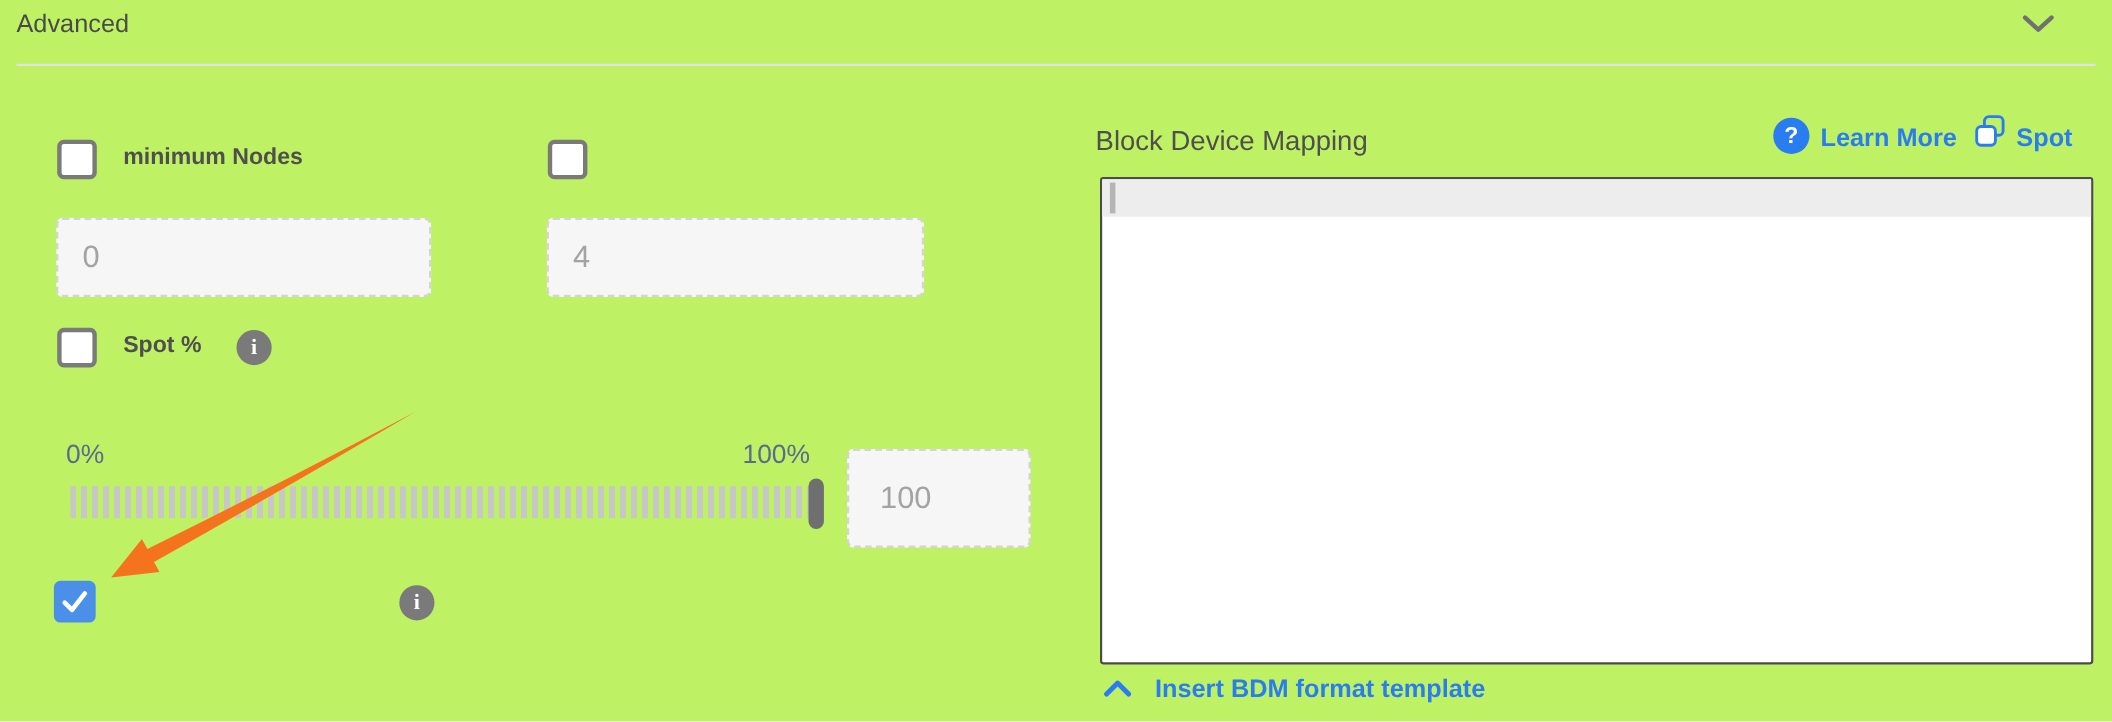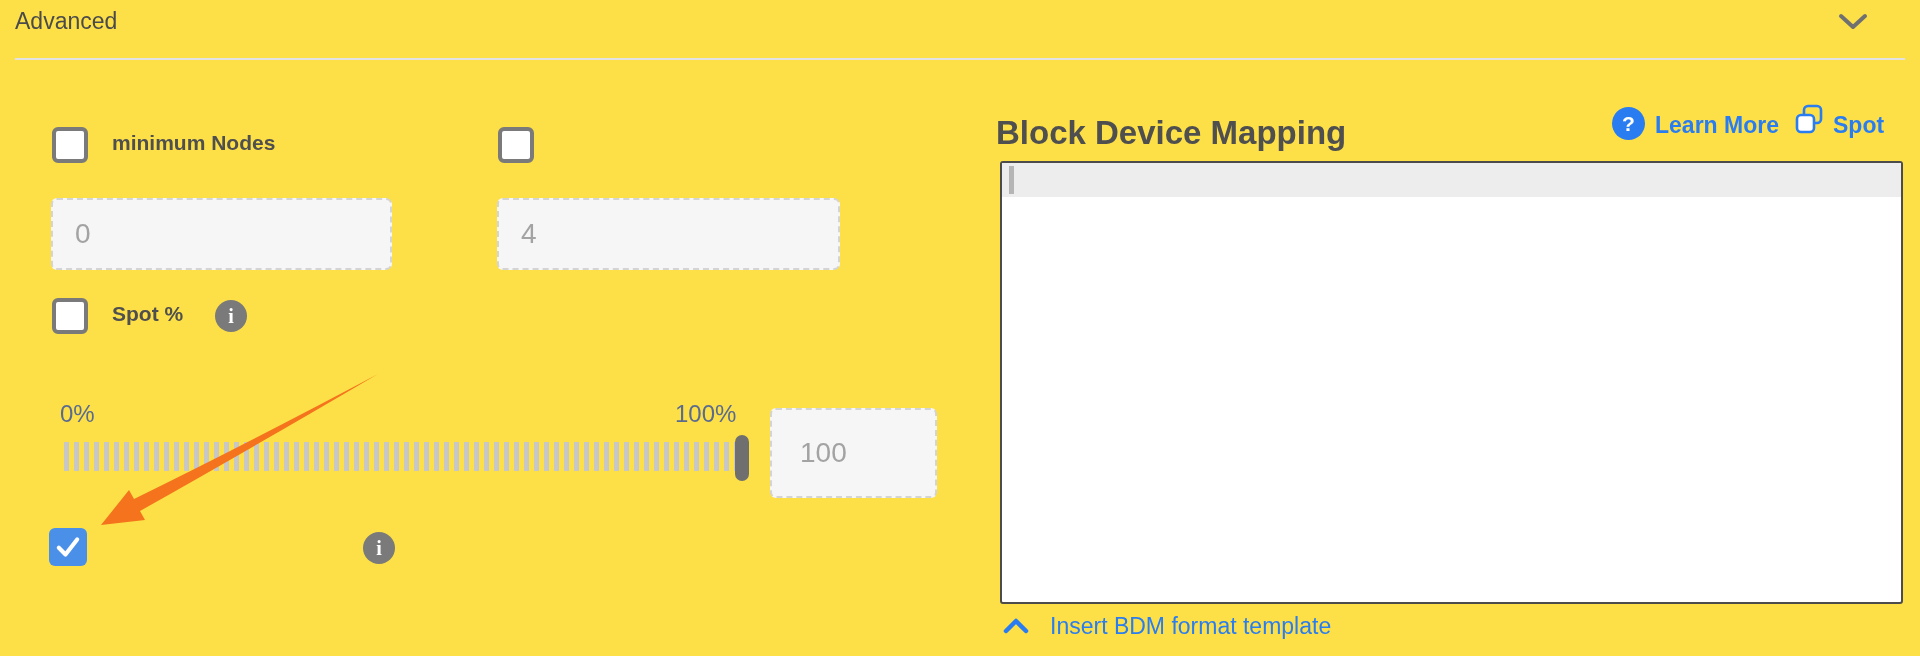--- a/index.html
+++ b/index.html
@@ -1,17 +1,17 @@
 <!DOCTYPE html>
 <html><head>
 <meta charset="utf-8">
 <style>
   html,body{margin:0;padding:0;background:#ffffff;}
   body{font-family:"Liberation Sans","DejaVu Sans",sans-serif;}
-  .stage{position:relative;width:1920px;height:656px;background:#fde047;overflow:hidden;}
+  .stage{position:relative;width:1920px;height:656px;background:#bef264;overflow:hidden;}
   .abs{position:absolute;}
 
   
   .section-title{left:15px;top:8px;font-size:23px;color:#4a4a4a;font-weight:500;}
   .section-divider{left:15px;top:58px;width:1890px;height:2px;background:#e2e2e2;}
   .section-chevron{left:1838px;top:12px;width:30px;height:20px;cursor:pointer;}
 
   
   .cb{width:36px;height:36px;border:4px solid #7a7a7a;border-radius:6px;background:#fff;box-sizing:border-box;cursor:pointer;}
   .cb-checked{width:38px;height:38px;border-radius:6px;background:#4a90e8;cursor:pointer;display:flex;align-items:center;justify-content:center;}
@@ -26,29 +26,29 @@
   .info-icon{width:32px;height:32px;border-radius:50%;background:#7a7a7a;color:#fff;display:flex;align-items:center;
     justify-content:center;font-size:20px;font-weight:700;font-family:"Liberation Serif","DejaVu Serif",serif;cursor:pointer;}
 
   
   .slider-label{font-size:24px;color:#5a6b8f;}
   .slider-track{left:64px;top:442px;width:686px;height:29px;cursor:pointer;
     background:repeating-linear-gradient(to right,#c7c7c7 0px,#c7c7c7 5px,transparent 5px,transparent 10px);}
   .slider-handle{left:735px;top:435px;width:14px;height:46px;border-radius:7px;background:#6f6f6f;cursor:grab;}
 
   
-  .bdm-title{font-size:33px;font-weight:700;color:#4f4f4f;}
+  .bdm-title{font-size:25px;font-weight:400;color:#4f4f4f;}
   .link{color:#2a7df0;font-size:23px;font-weight:600;cursor:pointer;}
   .q-icon{width:33px;height:33px;border-radius:50%;background:#2a7df0;color:#fff;display:flex;align-items:center;
     justify-content:center;font-size:21px;font-weight:700;cursor:pointer;}
   .editor{left:1000px;top:161px;width:903px;height:443px;box-sizing:border-box;border:2px solid #4c4c4c;
     border-radius:3px;background:#fff;cursor:text;}
   .editor-active-line{position:absolute;left:0;top:0;right:0;height:34px;background:#ededed;}
   .editor-cursor{position:absolute;left:7px;top:3px;width:5px;height:28px;background:#b5b5b5;}
-  .insert-link{font-size:23px;font-weight:400;color:#2a7df0;cursor:pointer;}
+  .insert-link{font-size:23px;font-weight:700;color:#2a7df0;cursor:pointer;}
 
   svg{display:block;}
 </style>
 </head>
 <body>
 
 <div class="stage">
 
   <div class="abs section-title">Advanced</div>
   <div class="abs section-chevron">

